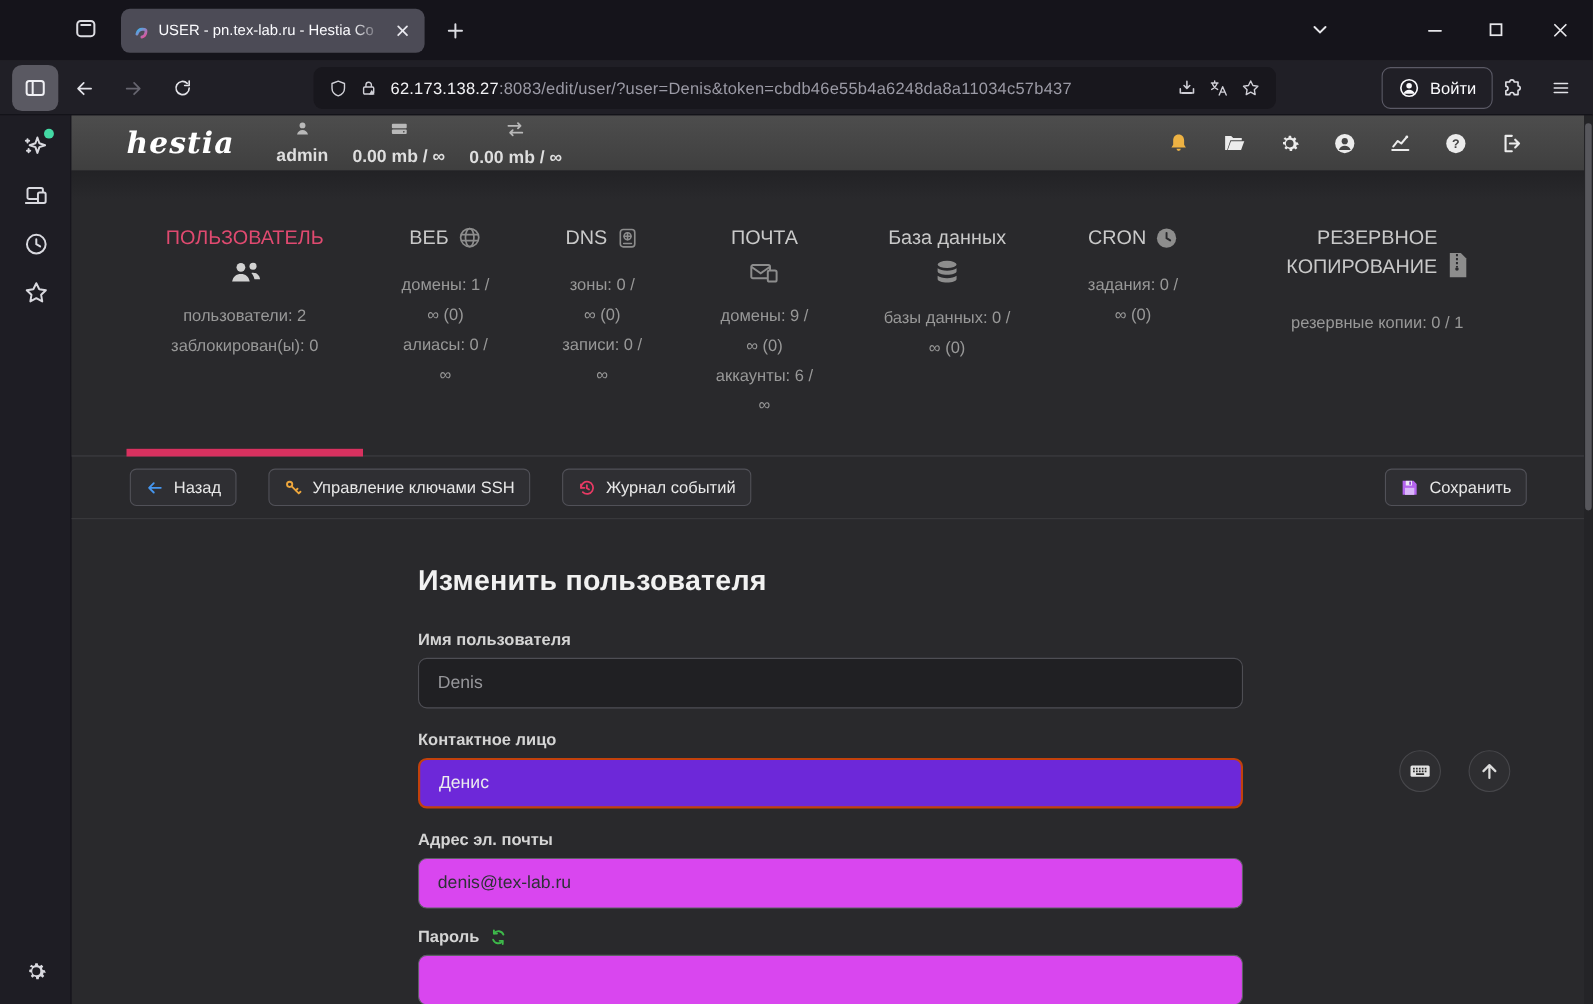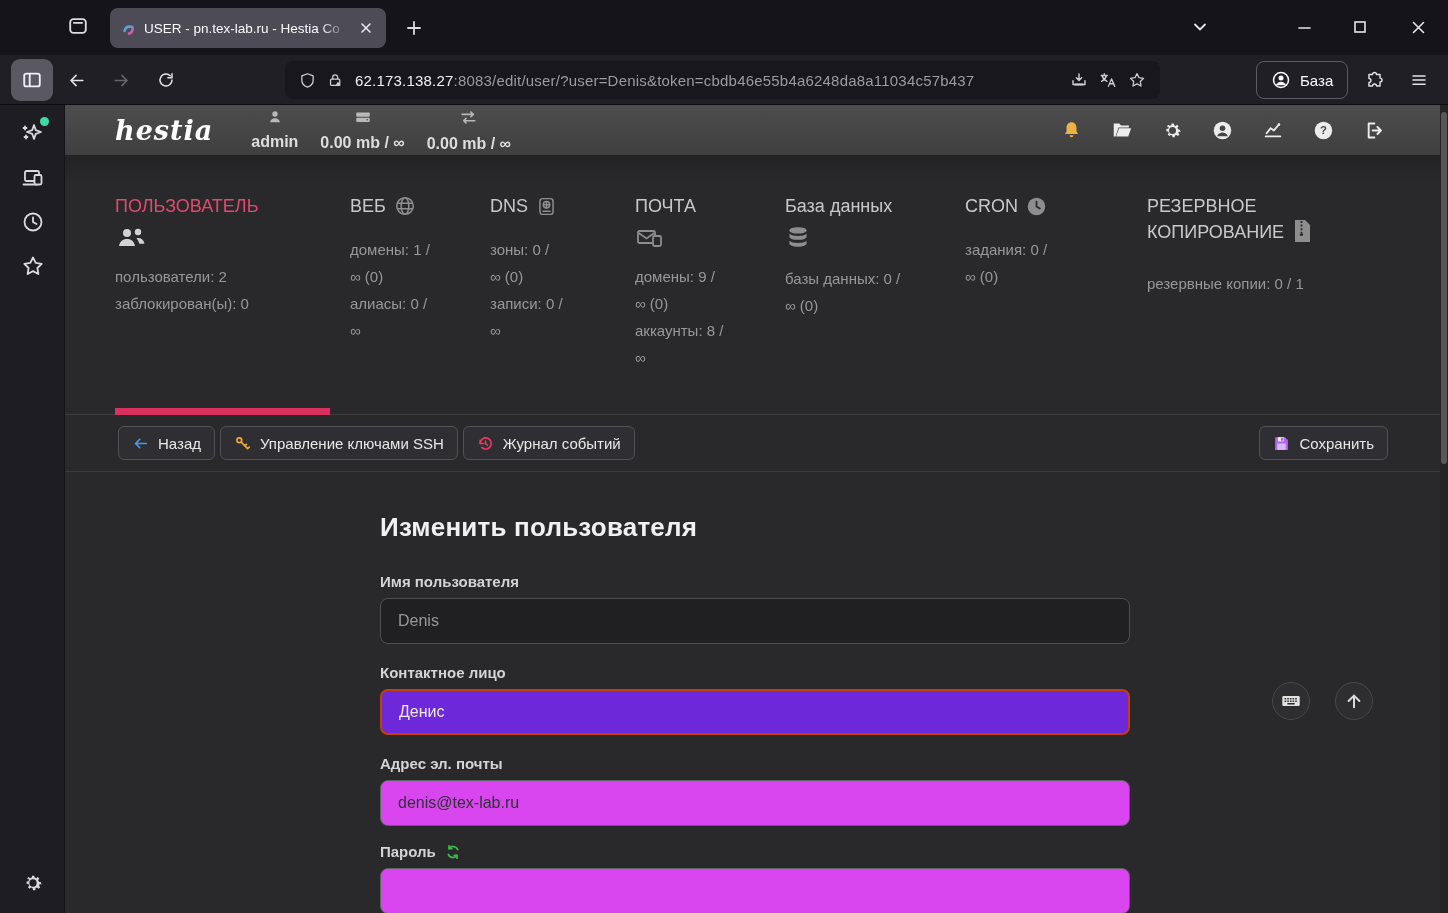--- a/index.html
+++ b/index.html
@@ -53,32 +53,32 @@
   .logo { margin-left:50px; font-family:"DejaVu Serif", serif; font-style:italic; font-weight:bold;
     font-size:27px; color:#fff; letter-spacing:1px; }
   .hstats { display:flex; align-items:center; gap:22px; margin-left:38px; color:#dedede; font-size:16px; font-weight:bold; }
   .hstat { display:flex; align-items:center; gap:8px;flex-direction:column; }
   .hstat .ic { color:#b9b9b9; display:flex; }
   .hicons { margin-left:auto; margin-right:56px; display:flex; align-items:center; gap:29px; }
   .hicon { display:flex; color:#ececec; }
 
   .hestia-menu { position:relative; height:260px; flex:0 0 auto; border-bottom:1px solid #3e3e43;
     background:linear-gradient(180deg,#222225 0,#29292c 26px); }
-  .mcol { position:absolute; top:0; padding-top:38px; }
+  .mcol { position:absolute; top:0; text-align:center; padding-top:48px; }
   .mtitle { font-size:18px; color:#c9c9c9; line-height:26px; }
   .mtitle .t-ic { display:inline-block; vertical-align:-5px; margin-left:8px; color:#8d8d8d; }
   .mtitle.active { color:#e04a70; }
   .micon { margin-top:6px; color:#d2d2d2; }
   .mstats { margin-top:12px; }
   .mcol.icon-below .mstats { margin-top:8px; }
   .stat { font-size:15px; color:#989898; line-height:27px; }
   .menu-underline { position:absolute; left:50px; bottom:-1px; width:215px; height:7px; background:#d8315f; }
 
   .hestia-toolbar { height:57px; flex:0 0 auto; border-bottom:1px solid #3a3a3e; display:flex;
-    align-items:center; padding-left:53px; gap:5px; }
+    align-items:center; padding-left:53px; gap:29px; }
   .tbtn { display:inline-flex; align-items:center; gap:9px; height:34px; padding:0 13px;
     background:#2f2f33; border:1px solid #515158; border-radius:6px; color:#e8e8e8; font-size:15px; white-space:nowrap; }
   .tbtn .ic { display:flex; }
   .save-btn { margin-left:auto; margin-right:52px; }
 
   .hestia-content { position:relative; flex:1; }
   .form { position:absolute; left:315px; top:0; width:750px; }
   .form-title { margin-top:40px; font-size:26px; font-weight:700; color:#f1f1f1; letter-spacing:.2px; }
   .flabel { font-size:15px; font-weight:bold; color:#d4d4d4; display:flex; align-items:center; gap:9px; }
   .l1 { margin-top:30px; } .l2 { margin-top:20px; } .l3 { margin-top:20px;text-align:center; } .l4 { margin-top:17px; }
@@ -214,21 +214,21 @@
     </div>
 
     <div class="signin-btn">
       <span style="display:flex">
         <svg width="20" height="20" viewBox="0 0 24 24" fill="none" stroke="currentColor" stroke-width="1.8">
             <circle cx="12" cy="12" r="9"></circle>
             <circle cx="12" cy="9.5" r="3" fill="currentColor" stroke="none"></circle>
             <path d="M5.8 18.2c1.2-2.8 3.4-4.2 6.2-4.2s5 1.4 6.2 4.2" fill="currentColor" stroke="none"></path>
           </svg>
       </span>
-      <span>База</span>
+      <span>Войти</span>
     </div>
     <div class="nav-btn" style="left:1357px">
       <svg width="19" height="19" viewBox="0 0 24 24" fill="none" stroke="currentColor" stroke-width="1.8" stroke-linejoin="round">
           <path d="M9.5 4.5a2.5 2.5 0 0 1 5 0H19v4.5a2.5 2.5 0 0 1 0 5V19h-4.5a2.5 2.5 0 0 0-5 0H5v-4.5a2.5 2.5 0 0 0 0-5V4.5z"></path>
         </svg>
     </div>
     <div class="nav-btn" style="left:1402px">
       <svg width="18" height="18" viewBox="0 0 24 24" stroke="currentColor" stroke-width="2" stroke-linecap="round">
           <path d="M4 6.5h16M4 12h16M4 17.5h16"></path>
         </svg>
@@ -400,21 +400,21 @@
         <div class="micon" style="color:#8d8d8d">
           <svg width="30" height="26" viewBox="0 0 30 24" fill="none" stroke="currentColor" stroke-width="1.8">
               <rect x="3" y="5" width="17" height="12" rx="1.5"></rect>
               <path d="M3 6.5l8.5 6 8.5-6"></path>
               <rect x="18" y="10" width="8" height="10" rx="1.5" fill="#29292c"></rect>
             </svg>
         </div>
         <div class="mstats">
           <div class="stat">домены: 9 /</div>
           <div class="stat">∞ (0)</div>
-          <div class="stat">аккаунты: 8 /</div>
+          <div class="stat">аккаунты: 6 /</div>
           <div class="stat">∞</div>
         </div>
       </div>
 
       <div class="mcol icon-below" style="left:720px;width:152px">
         <div class="mtitle"><span>База данных</span></div>
         <div class="micon" style="color:#8d8d8d">
           <svg width="26" height="28" viewBox="0 0 24 26" fill="currentColor">
               <ellipse cx="12" cy="5" rx="8" ry="3"></ellipse>
               <path d="M4 8.2c1.6 1.4 4.6 2.1 8 2.1s6.4-.7 8-2.1v2.6c0 1.7-3.6 3-8 3s-8-1.3-8-3z"></path>

